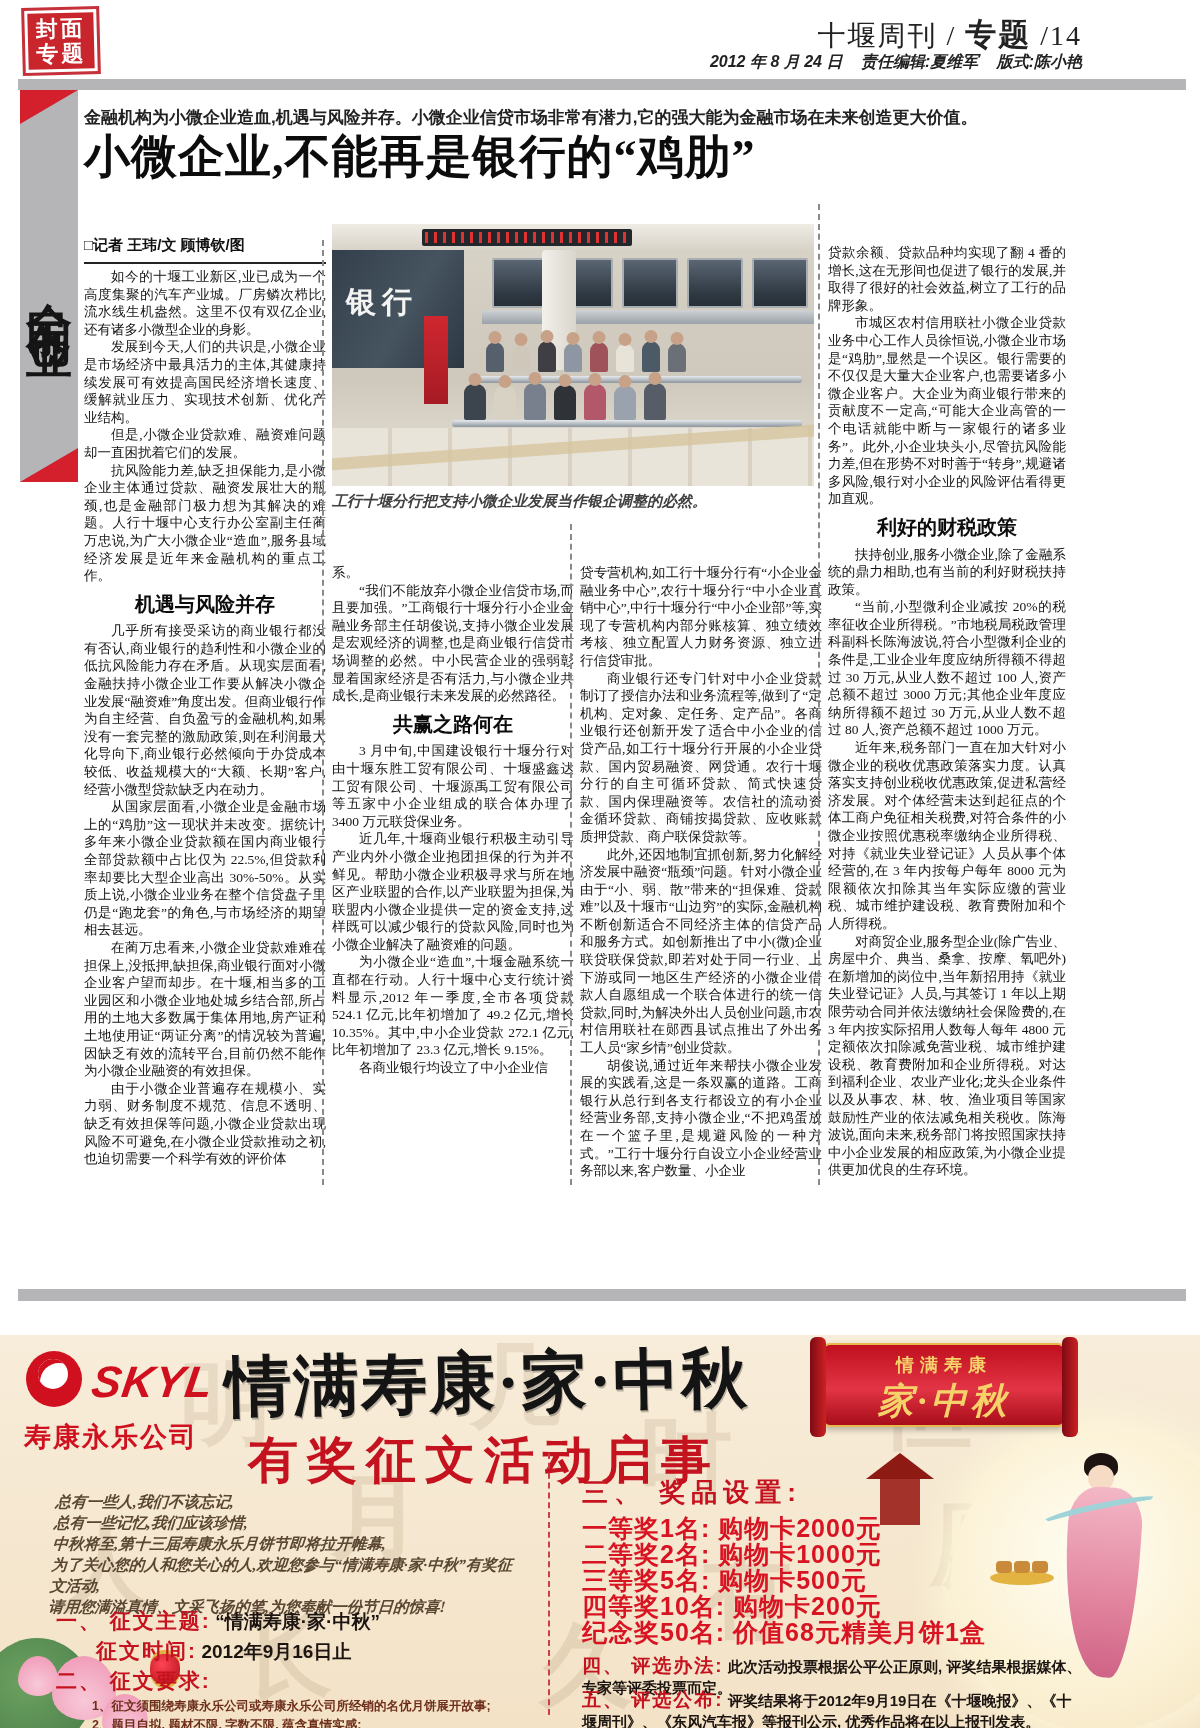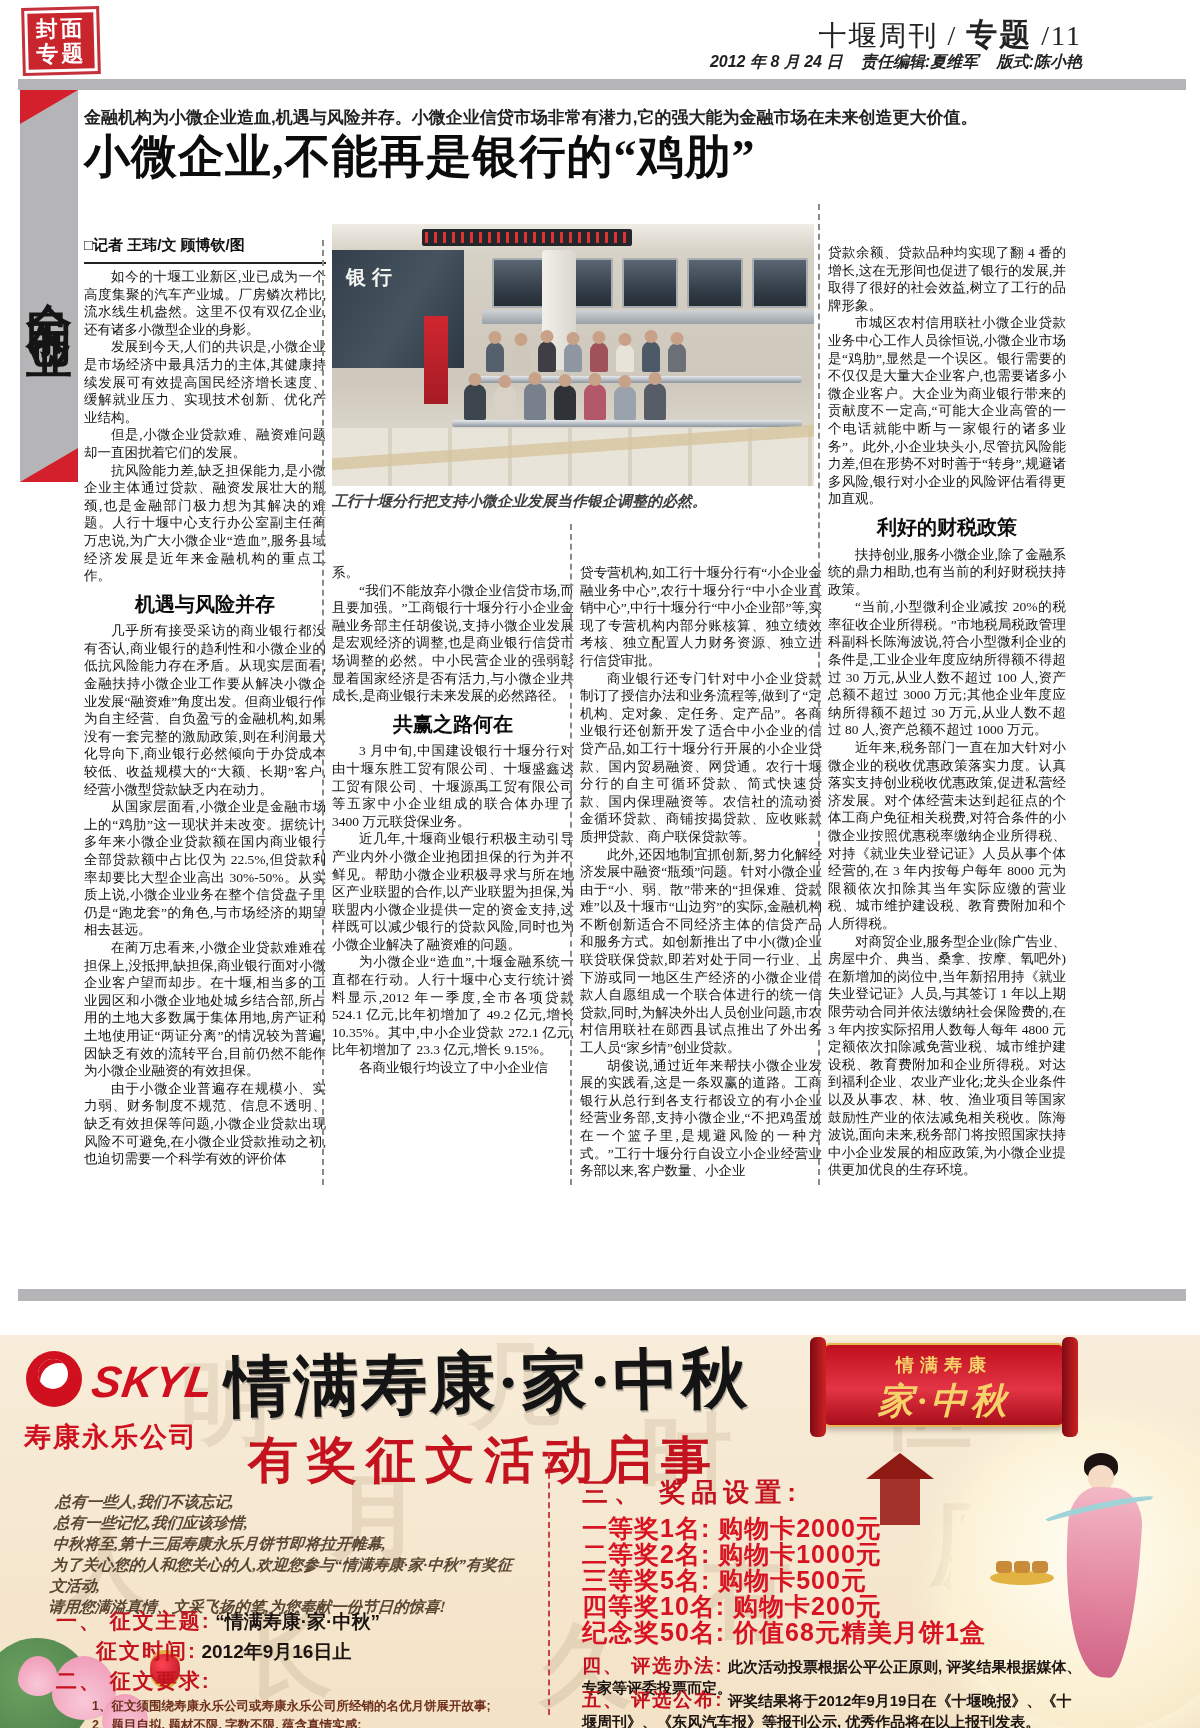--- a/index.html
+++ b/index.html
@@ -40,21 +40,21 @@
   .vsep1 { left:322px; top:240px; height:945px; }
   .vsep2 { left:570px; top:524px; height:661px; }
   .vsep3 { left:818px; top:204px; height:981px; }
 
   
   .photo { position:absolute; left:332px; top:224px; width:482px; height:262px; background:linear-gradient(#d9d4c9 0%, #d2ccc0 35%, #cfc9bd 60%, #e8e3d8 100%); overflow:hidden; }
   .photo .ceiling { position:absolute; top:0; left:0; right:0; height:26px; background:linear-gradient(#efece5,#d8d3c8); }
   .photo .led { position:absolute; top:5px; left:90px; width:210px; height:17px; background:#23262b; border-radius:2px;
     background-image:repeating-linear-gradient(90deg, #d33 0 3px, #23262b 3px 9px); background-size:auto; background-clip:padding-box; border:3px solid #23262b; }
   .photo .glass { position:absolute; top:26px; left:0; width:132px; height:118px; background:linear-gradient(120deg,#33404c,#46545f 55%,#2c3742); }
-  .photo .banksign { position:absolute; top:40px; left:14px; color:#f4f4f2; font-size:20px; font-weight:bold; letter-spacing:6px; font-family:"Liberation Sans",sans-serif; }
+  .photo .banksign { position:absolute; top:58px; left:14px; color:#f4f4f2; font-size:30px; font-weight:bold; letter-spacing:6px; font-family:"Liberation Sans",sans-serif; }
   .photo .windows { position:absolute; top:34px; left:160px; display:flex; gap:9px; }
   .photo .win { width:56px; height:50px; background:linear-gradient(#5a6673 0%, #313b45 70%, #262e36 100%); border:2px solid #a9aeb2; border-radius:2px; }
   .photo .counter { position:absolute; top:86px; left:150px; width:332px; height:14px; background:linear-gradient(#cfd3d6,#9aa1a8); }
   .photo .pillar { position:absolute; top:26px; left:210px; width:34px; height:120px; background:linear-gradient(90deg,#f2f0ea,#d9d6cd); border-radius:4px; }
   .photo .redbanner { position:absolute; top:92px; left:92px; width:24px; height:88px; background:linear-gradient(#cf2730,#a61b24); }
   .photo .bench { position:absolute; height:7px; background:linear-gradient(#e6eaee,#8d959e); border-radius:3px; }
   .photo .row { position:absolute; display:flex; align-items:flex-end; }
   .photo .person { position:relative; border-radius:9px 9px 2px 2px; margin:0 4px; }
   .photo .person::before { content:""; position:absolute; top:-11px; left:50%; transform:translateX(-50%); width:13px; height:13px; border-radius:50%; background:#c7a188; }
   .photo .floor { position:absolute; bottom:0; left:0; right:0; height:58px;
@@ -122,21 +122,21 @@
   .lantern { position:absolute; left:150px; bottom:40px; width:30px; height:38px; border-radius:45%; background:radial-gradient(circle at 40% 35%, #f45, #b00d18); border-top:4px solid #e2b341; border-bottom:4px solid #e2b341; }
 </style>
 </head>
 <body>
 
 <div class="page">
 
   <div class="masthead">
     <span>十堰周刊 /</span>
     <span class="sec">专题</span>
-    <span>/11</span>
+    <span>/14</span>
   </div>
   <div class="dateline">
     <span>2012 年 8 月 24 日</span>
     <span>责任编辑:夏维军</span>
     <span>版式:陈小艳</span>
   </div>
   <div class="topbar"></div>
 
   <div class="stamp">
     <div class="stamp-in">

